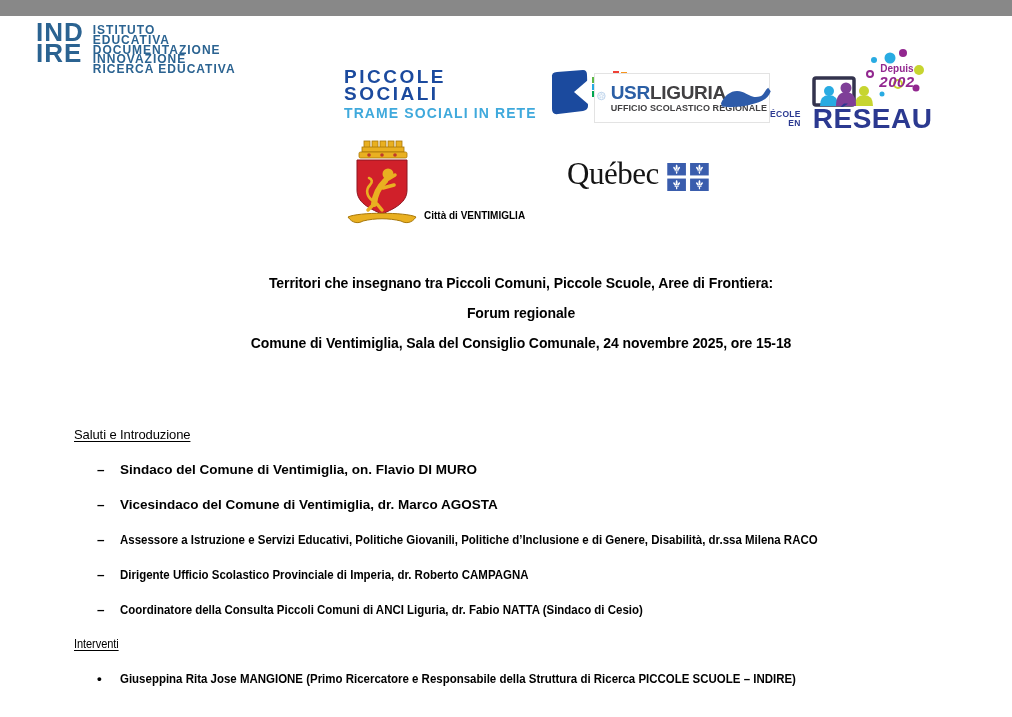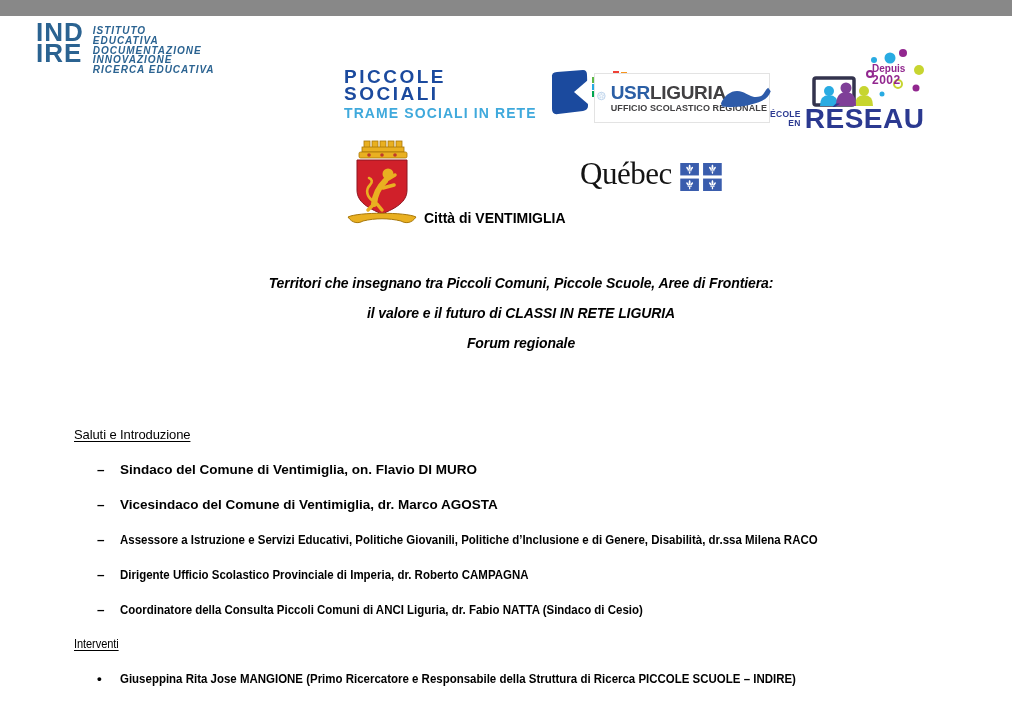--- a/index.html
+++ b/index.html
@@ -4,55 +4,55 @@
 <style>
   html,body{margin:0;padding:0;background:#888;}
   .page{
     position:relative; width:1012px; height:702px; margin:16px auto;
     background:#fff; overflow:hidden;
     font-family:"Liberation Sans", sans-serif; color:#000;
   }
   
   .indire{position:absolute; left:36px; top:6px; display:flex; gap:9px; align-items:flex-start;}
   .indire-acr{font-size:26px; font-weight:800; line-height:0.82; letter-spacing:1px; color:var(--c-indire-blue);}
-  .indire-desc{font-size:10px; font-weight:700; letter-spacing:1px; line-height:9.8px; padding-top:4px; color:var(--c-indire-blue);font-style:italic;}
+  .indire-desc{font-size:12px; font-weight:700; letter-spacing:1px; line-height:9.8px; padding-top:4px; color:var(--c-indire-blue);}
   
   .ps{position:absolute; left:344px; top:52px; display:flex; gap:10px; align-items:flex-start;}
   .ps-t{font-size:19px; font-weight:900; letter-spacing:2.5px; line-height:17px; color:var(--c-ps-blue);}
   .ps-sub{font-size:14px; font-weight:700; letter-spacing:1.1px; margin-top:3px; color:var(--c-ps-light);}
   
   .usr{position:absolute; left:594px; top:57px; width:176px; height:50px; border:1px solid #e3e3e3;
        display:flex; align-items:flex-end; gap:5px; padding:9px 2px; box-sizing:border-box; background:#fff;}
   .usr-text{position:relative;}
   .usr-line1{font-size:19px; font-weight:800; line-height:20px; letter-spacing:-0.3px; white-space:nowrap;}
   .usr-acr{color:var(--c-usr-blue);}
   .usr-reg{color:var(--c-usr-dark);}
   .usr-sub{font-size:9px; font-weight:700; color:var(--c-usr-dark); letter-spacing:0.1px; white-space:nowrap;}
   .usr-map{position:absolute; right:-4px; top:3px;}
   
   .eer{position:absolute; left:770px; top:32px; width:158px; height:82px;}
   .eer-svg{position:absolute; left:0; top:0;}
-  .eer-badge{position:absolute; left:102px; top:16px; width:50px; 
+  .eer-badge{position:absolute; left:102px; top:16px; width:50px; text-align:center;
              color:var(--c-eer-purple); font-weight:800; line-height:1;}
   .eer-badge-l1{font-size:10px;}
-  .eer-badge-l2{font-size:12px; letter-spacing:0.5px;}
-  .eer-words{position:absolute; left:0; bottom:0; display:flex; align-items:flex-end; gap:4px; color:var(--c-eer-navy);}
+  .eer-badge-l2{font-size:15px; letter-spacing:0.5px;font-style:italic;}
+  .eer-words{position:absolute; left:0; bottom:0; display:flex; align-items:flex-end; gap:12px; color:var(--c-eer-navy);}
   .eer-small{font-size:8.5px; font-weight:800; line-height:8.5px; text-align:right; margin-bottom:3px; letter-spacing:0.3px;}
   .eer-big{font-size:28px; font-weight:800; line-height:22px; letter-spacing:0.5px;}
   
   .stemma{position:absolute; left:344px; top:124px;}
-  .citta{position:absolute; left:424px; top:194px; font-size:14px; font-weight:700;}
-  
-  .quebec{position:absolute; left:580px; top:141px; display:flex; align-items:center; gap:8px;}
+  .citta{position:absolute; left:424px; top:194px; font-size:10px; font-weight:700;}
+  
+  .quebec{position:absolute; left:567px; top:141px; display:flex; align-items:center; gap:8px;}
   .q-word{font-family:"Liberation Serif", serif; font-size:31px; line-height:34px; letter-spacing:-0.5px; color:#141414;}
   .q-flag{margin-top:6px;}
   
   .titleblock{position:absolute; left:30px; right:0; top:258px; text-align:center;}
   .t-line{font-size:14px; font-weight:700; line-height:18px; margin-bottom:12px; letter-spacing:-0.1px;}
-  .italic{font-style:italic;}
+  .italic{}
   
   .bodyblock{position:absolute; left:74px; top:410px; width:915px;}
   .sec-heading{font-size:13px; line-height:18px; text-decoration:underline; text-underline-offset:2px; letter-spacing:-0.1px;}
   .sec-heading.h2{margin-top:16px;}
   .item{display:flex; margin-top:17px; line-height:18px; font-size:13.5px; font-weight:700;}
   .marker{flex:none; width:23px; margin-left:23px; font-weight:700;}
   .txt{white-space:nowrap;}
   .condensed{display:inline-block; transform:scaleX(0.85); transform-origin:0 50%;}
 </style>
 </head>
@@ -207,22 +207,22 @@
       <rect x="22" y="15" width="18" height="12" style="fill:var(--c-quebec-blue)"></rect>
       <use href="#fdl" transform="translate(5.3,1.1) scale(0.75)"></use>
       <use href="#fdl" transform="translate(27.3,1.1) scale(0.75)"></use>
       <use href="#fdl" transform="translate(5.3,16.1) scale(0.75)"></use>
       <use href="#fdl" transform="translate(27.3,16.1) scale(0.75)"></use>
     </svg>
   </div>
 
   <div class="titleblock">
     <div class="t-line italic">Territori che insegnano tra Piccoli Comuni, Piccole Scuole, Aree di Frontiera:</div>
-    <div class="t-line italic">il valore e il futuro di CLASSI IN RETE LIGURIA</div>
     <div class="t-line italic">Forum regionale</div>
+    <div class="t-line">Comune di Ventimiglia, Sala del Consiglio Comunale, 24 novembre 2025, ore 15-18</div>
   </div>
 
   <div class="bodyblock">
     <div class="sec-heading">Saluti e Introduzione</div>
 
     <div class="item">
       <span class="marker">–</span>
       <span class="txt">Sindaco del Comune di Ventimiglia, on. Flavio DI MURO</span>
     </div>
     <div class="item">

